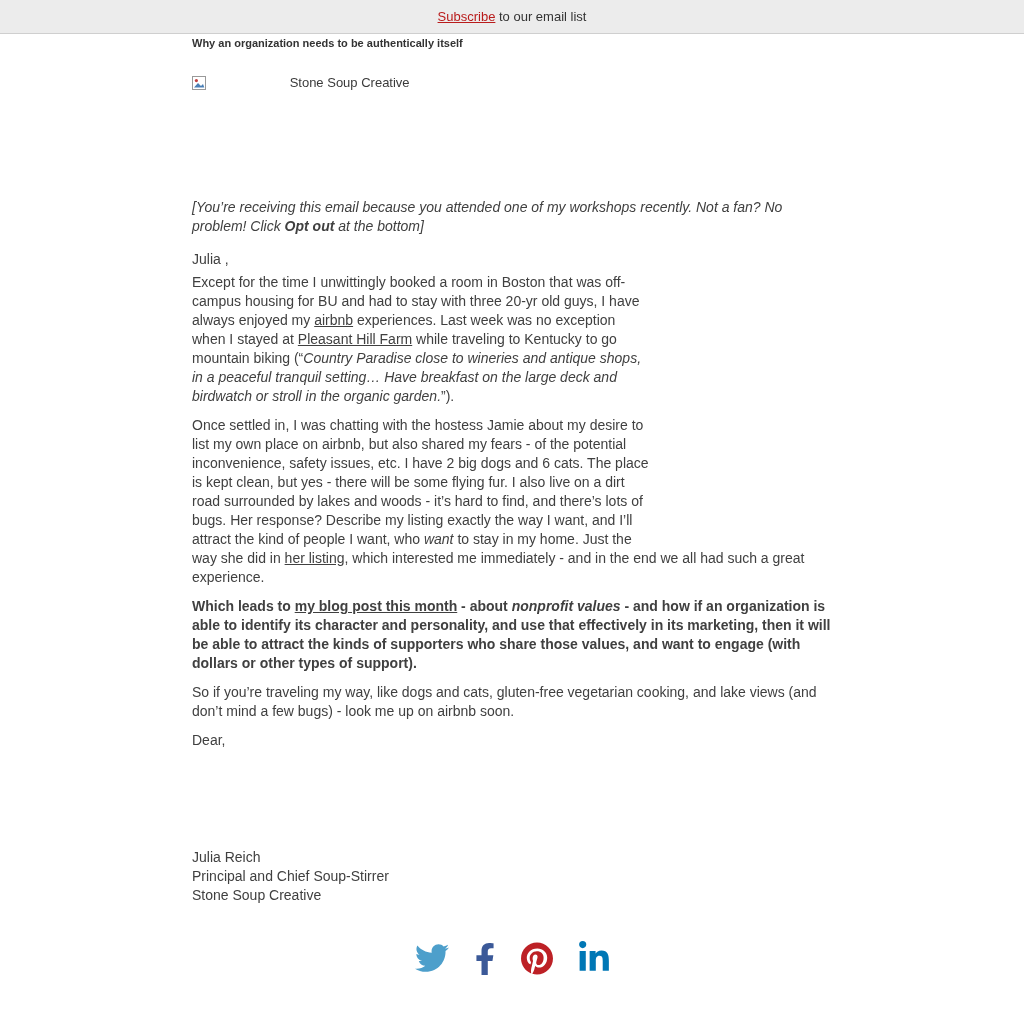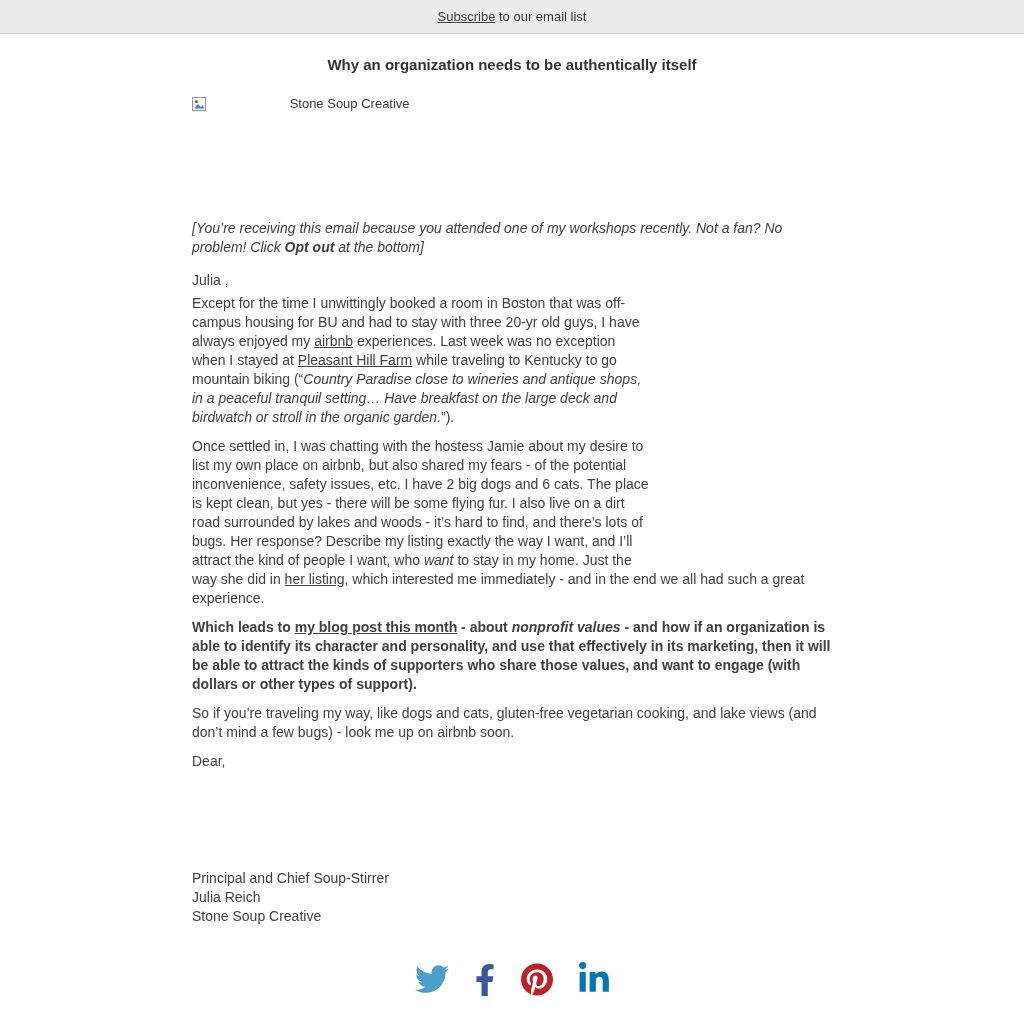--- a/index.html
+++ b/index.html
@@ -3,25 +3,25 @@
 <meta charset="utf-8">
 <style>
   * { margin:0; padding:0; box-sizing:border-box; }
   html, body { width:1024px; height:1024px; overflow:hidden; background:#fff; }
   body { font-family:"Liberation Sans", sans-serif; font-size:14px; color:#404040; }
 
   .topbar {
     height:34px; background:#ececec; border-bottom:1px solid #cfcfcf;
     text-align:center; line-height:33px; font-size:13px; color:#333;
   }
-  .topbar a { color:#404040; text-decoration:underline; cursor:pointer; }
+  .topbar a { color:#b91c1c; text-decoration:underline; cursor:pointer; }
 
   .container { width:640px; margin:0 auto; }
 
-  .page-title { text-align:center; font-weight:bold; font-size:15px; color:#333; margin-top:21px; line-height:19px; }
+  .page-title { text-align:left; font-weight:bold; font-size:11px; color:#333; line-height:19px; }
 
   .logo-block { margin-top:21px; height:100px; font-size:13px; color:#3a3a3a; }
   .logo-block .broken-icon { display:inline-block; vertical-align:top; margin-top:2px; }
   .logo-block .alt-text { display:inline-block; margin-left:80px; line-height:17px; }
 
   .masthead { margin-top:12px; line-height:19px; }
   .masthead .nl-title { font-weight:bold; white-space:pre-wrap; }
 
   p, .line { line-height:19px; }
   .notice { margin-top:24px; font-style:italic; }
@@ -78,22 +78,22 @@
 
   <p class="para bold-para"><span>Which leads to </span><a class="body-link">my blog post this month</a><span> - about </span><em>nonprofit values</em><span> - and how if an organization is able to identify its character and personality, and use that effectively in its marketing, then it will be able to attract the kinds of supporters who share those values, and want to engage (with dollars or other types of support).</span></p>
 
   <p class="para">So if you’re traveling my way, like dogs and cats, gluten-free vegetarian cooking, and lake views (and don’t mind a few bugs) - look me up on airbnb soon.</p>
 
   <p class="para">Dear,</p>
 
   <div class="sig-spacer"></div>
 
   <div class="signature">
+    <div class="line">Julia Reich</div>
     <div class="line">Principal and Chief Soup-Stirrer</div>
-    <div class="line">Julia Reich</div>
     <div class="line">Stone Soup Creative</div>
   </div>
 
   <div class="social-row">
     <a>
       <svg width="34" height="34" viewBox="0 0 512 512">
           <path d="M459.37 151.716c.325 4.548.325 9.097.325 13.645 0 138.72-105.583 298.558-298.558 298.558-59.452 0-114.68-17.219-161.137-47.106 8.447.974 16.568 1.299 25.34 1.299 49.055 0 94.213-16.568 130.274-44.832-46.132-.975-84.792-31.188-98.112-72.772 6.498.974 12.995 1.624 19.818 1.624 9.421 0 18.843-1.3 27.614-3.573-48.081-9.747-84.143-51.98-84.143-102.985v-1.299c13.969 7.797 30.214 12.67 47.431 13.319-28.264-18.843-46.781-51.005-46.781-87.391 0-19.492 5.197-37.36 14.294-52.954 51.655 63.675 129.3 105.258 216.365 109.807-1.624-7.797-2.599-15.918-2.599-24.04 0-57.828 46.782-104.934 104.934-104.934 30.213 0 57.502 12.67 76.67 33.137 23.715-4.548 46.456-13.32 66.599-25.34-7.798 24.366-24.366 44.833-46.132 57.827 21.117-2.273 41.584-8.122 60.426-16.243-14.292 20.791-32.161 39.308-52.628 54.253z" fill="#4d9fcb"></path>
         </svg>
     </a>
     <a>

